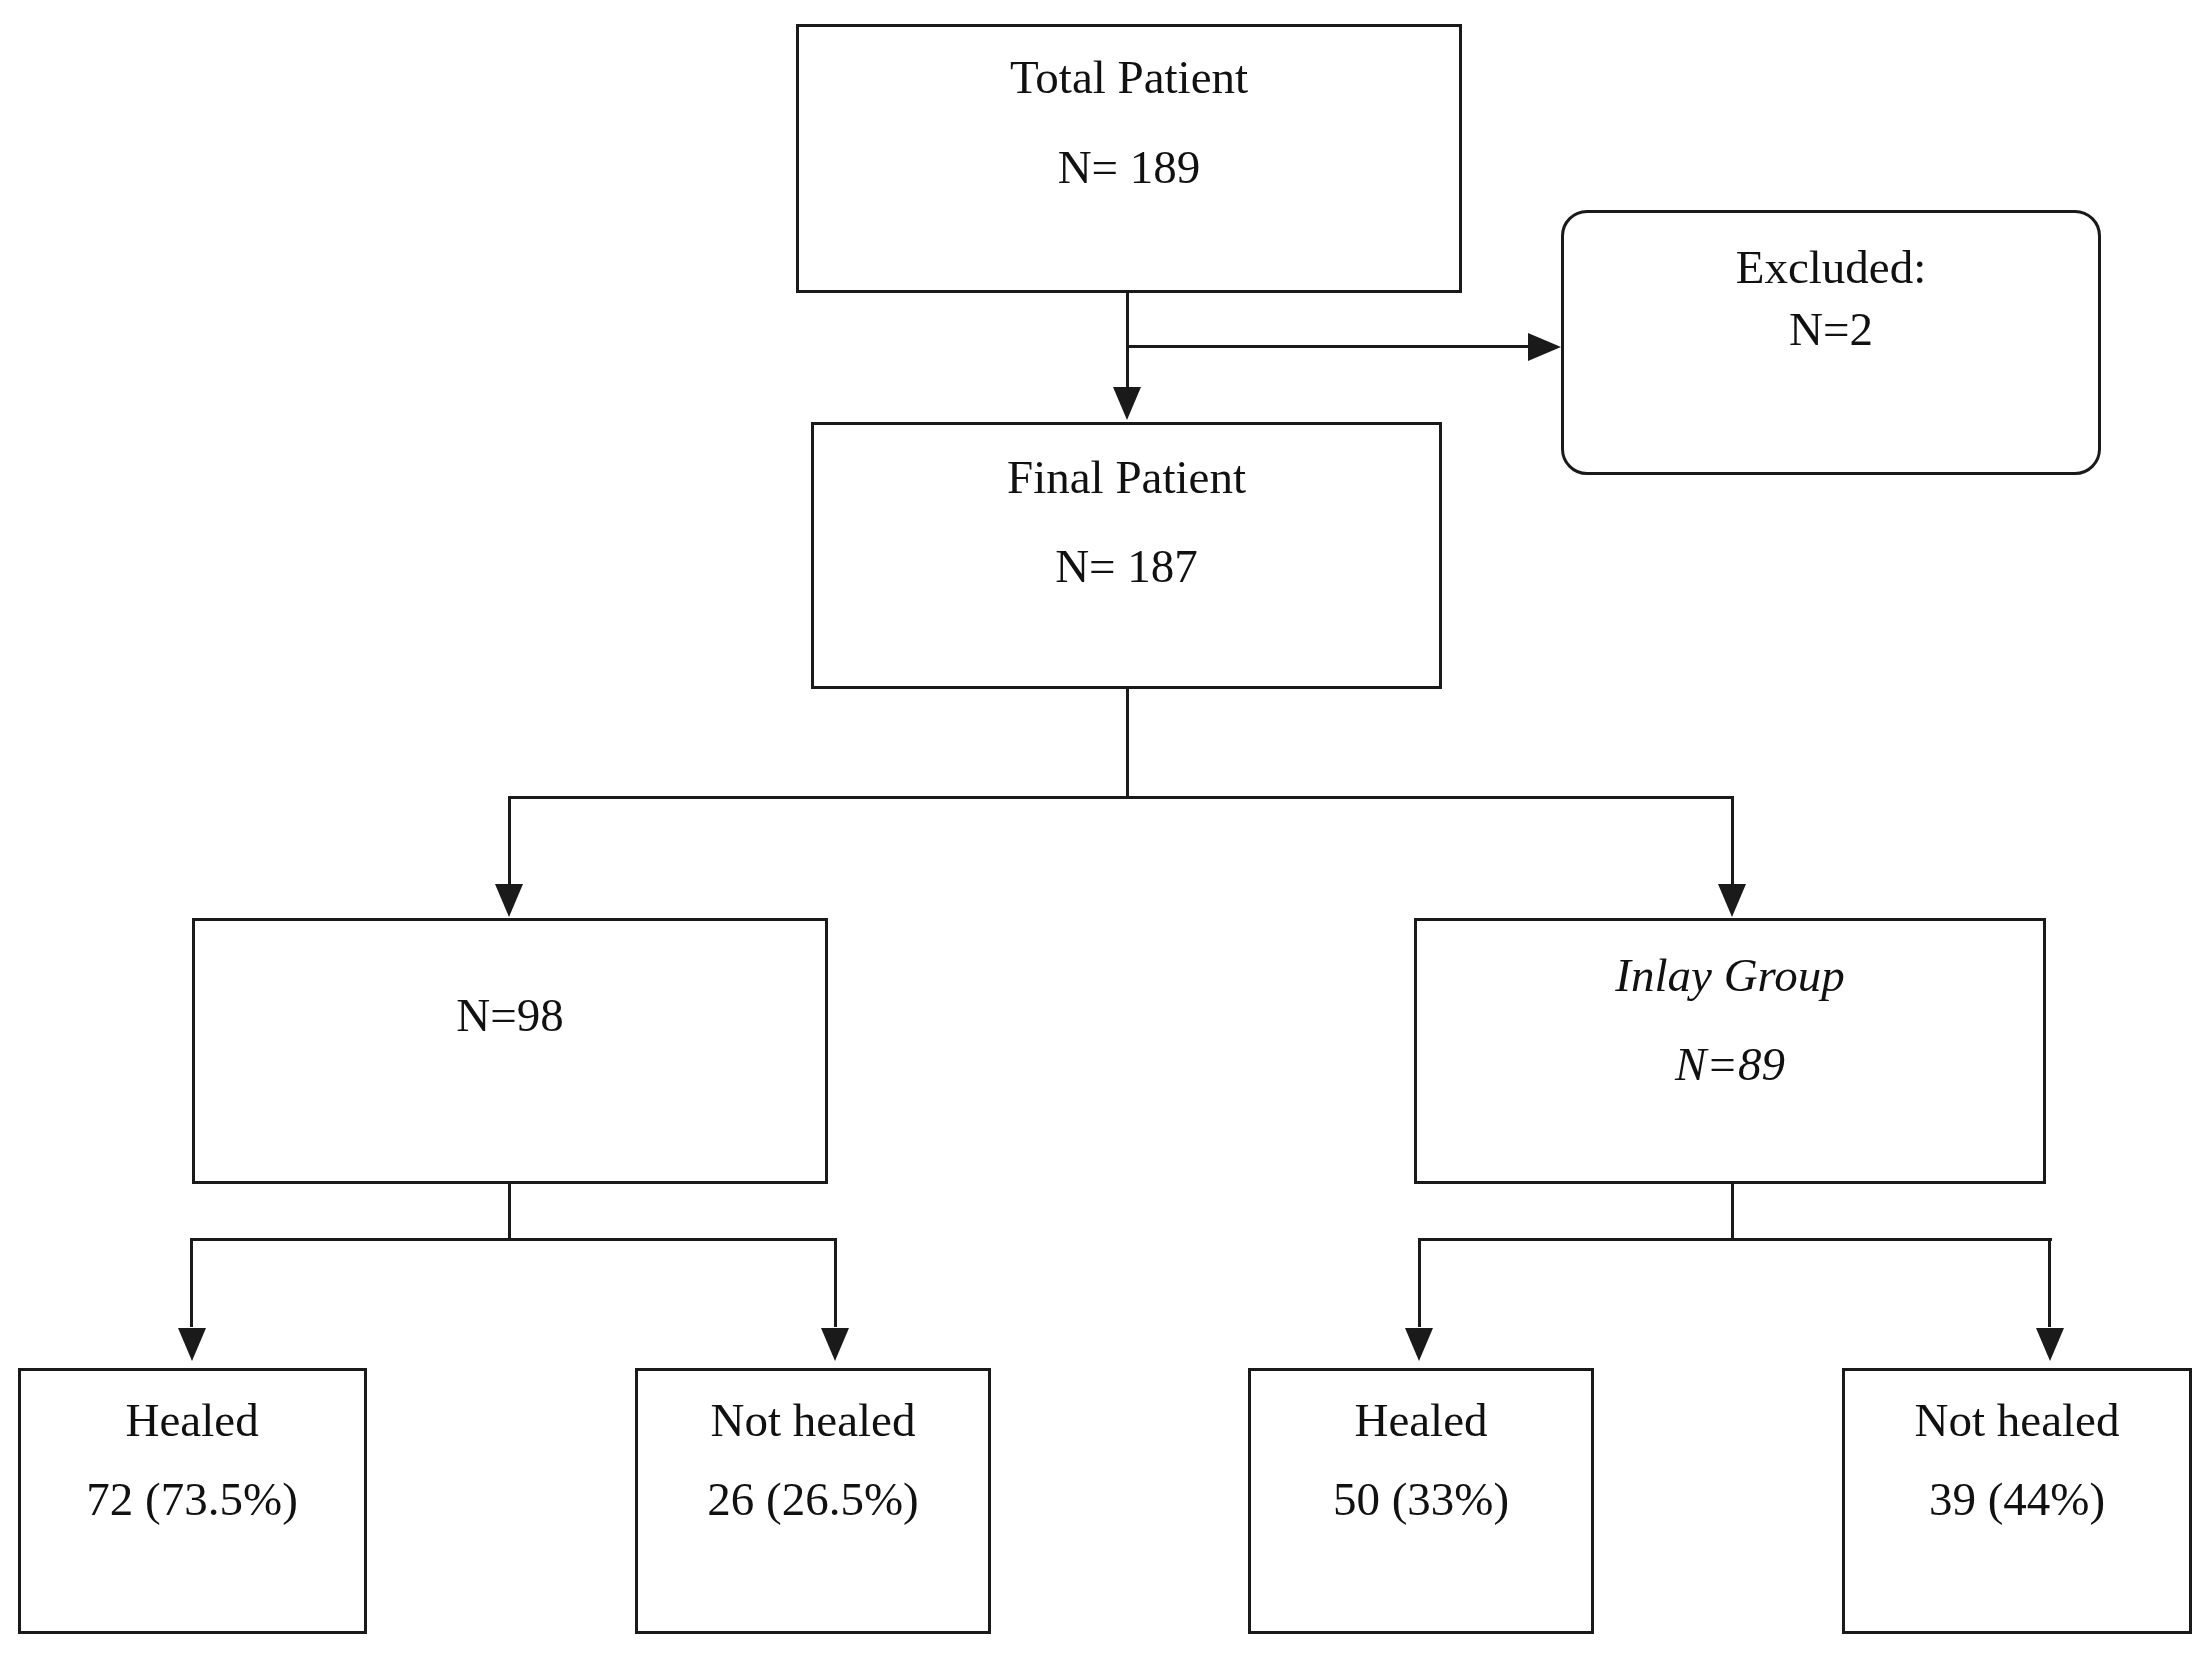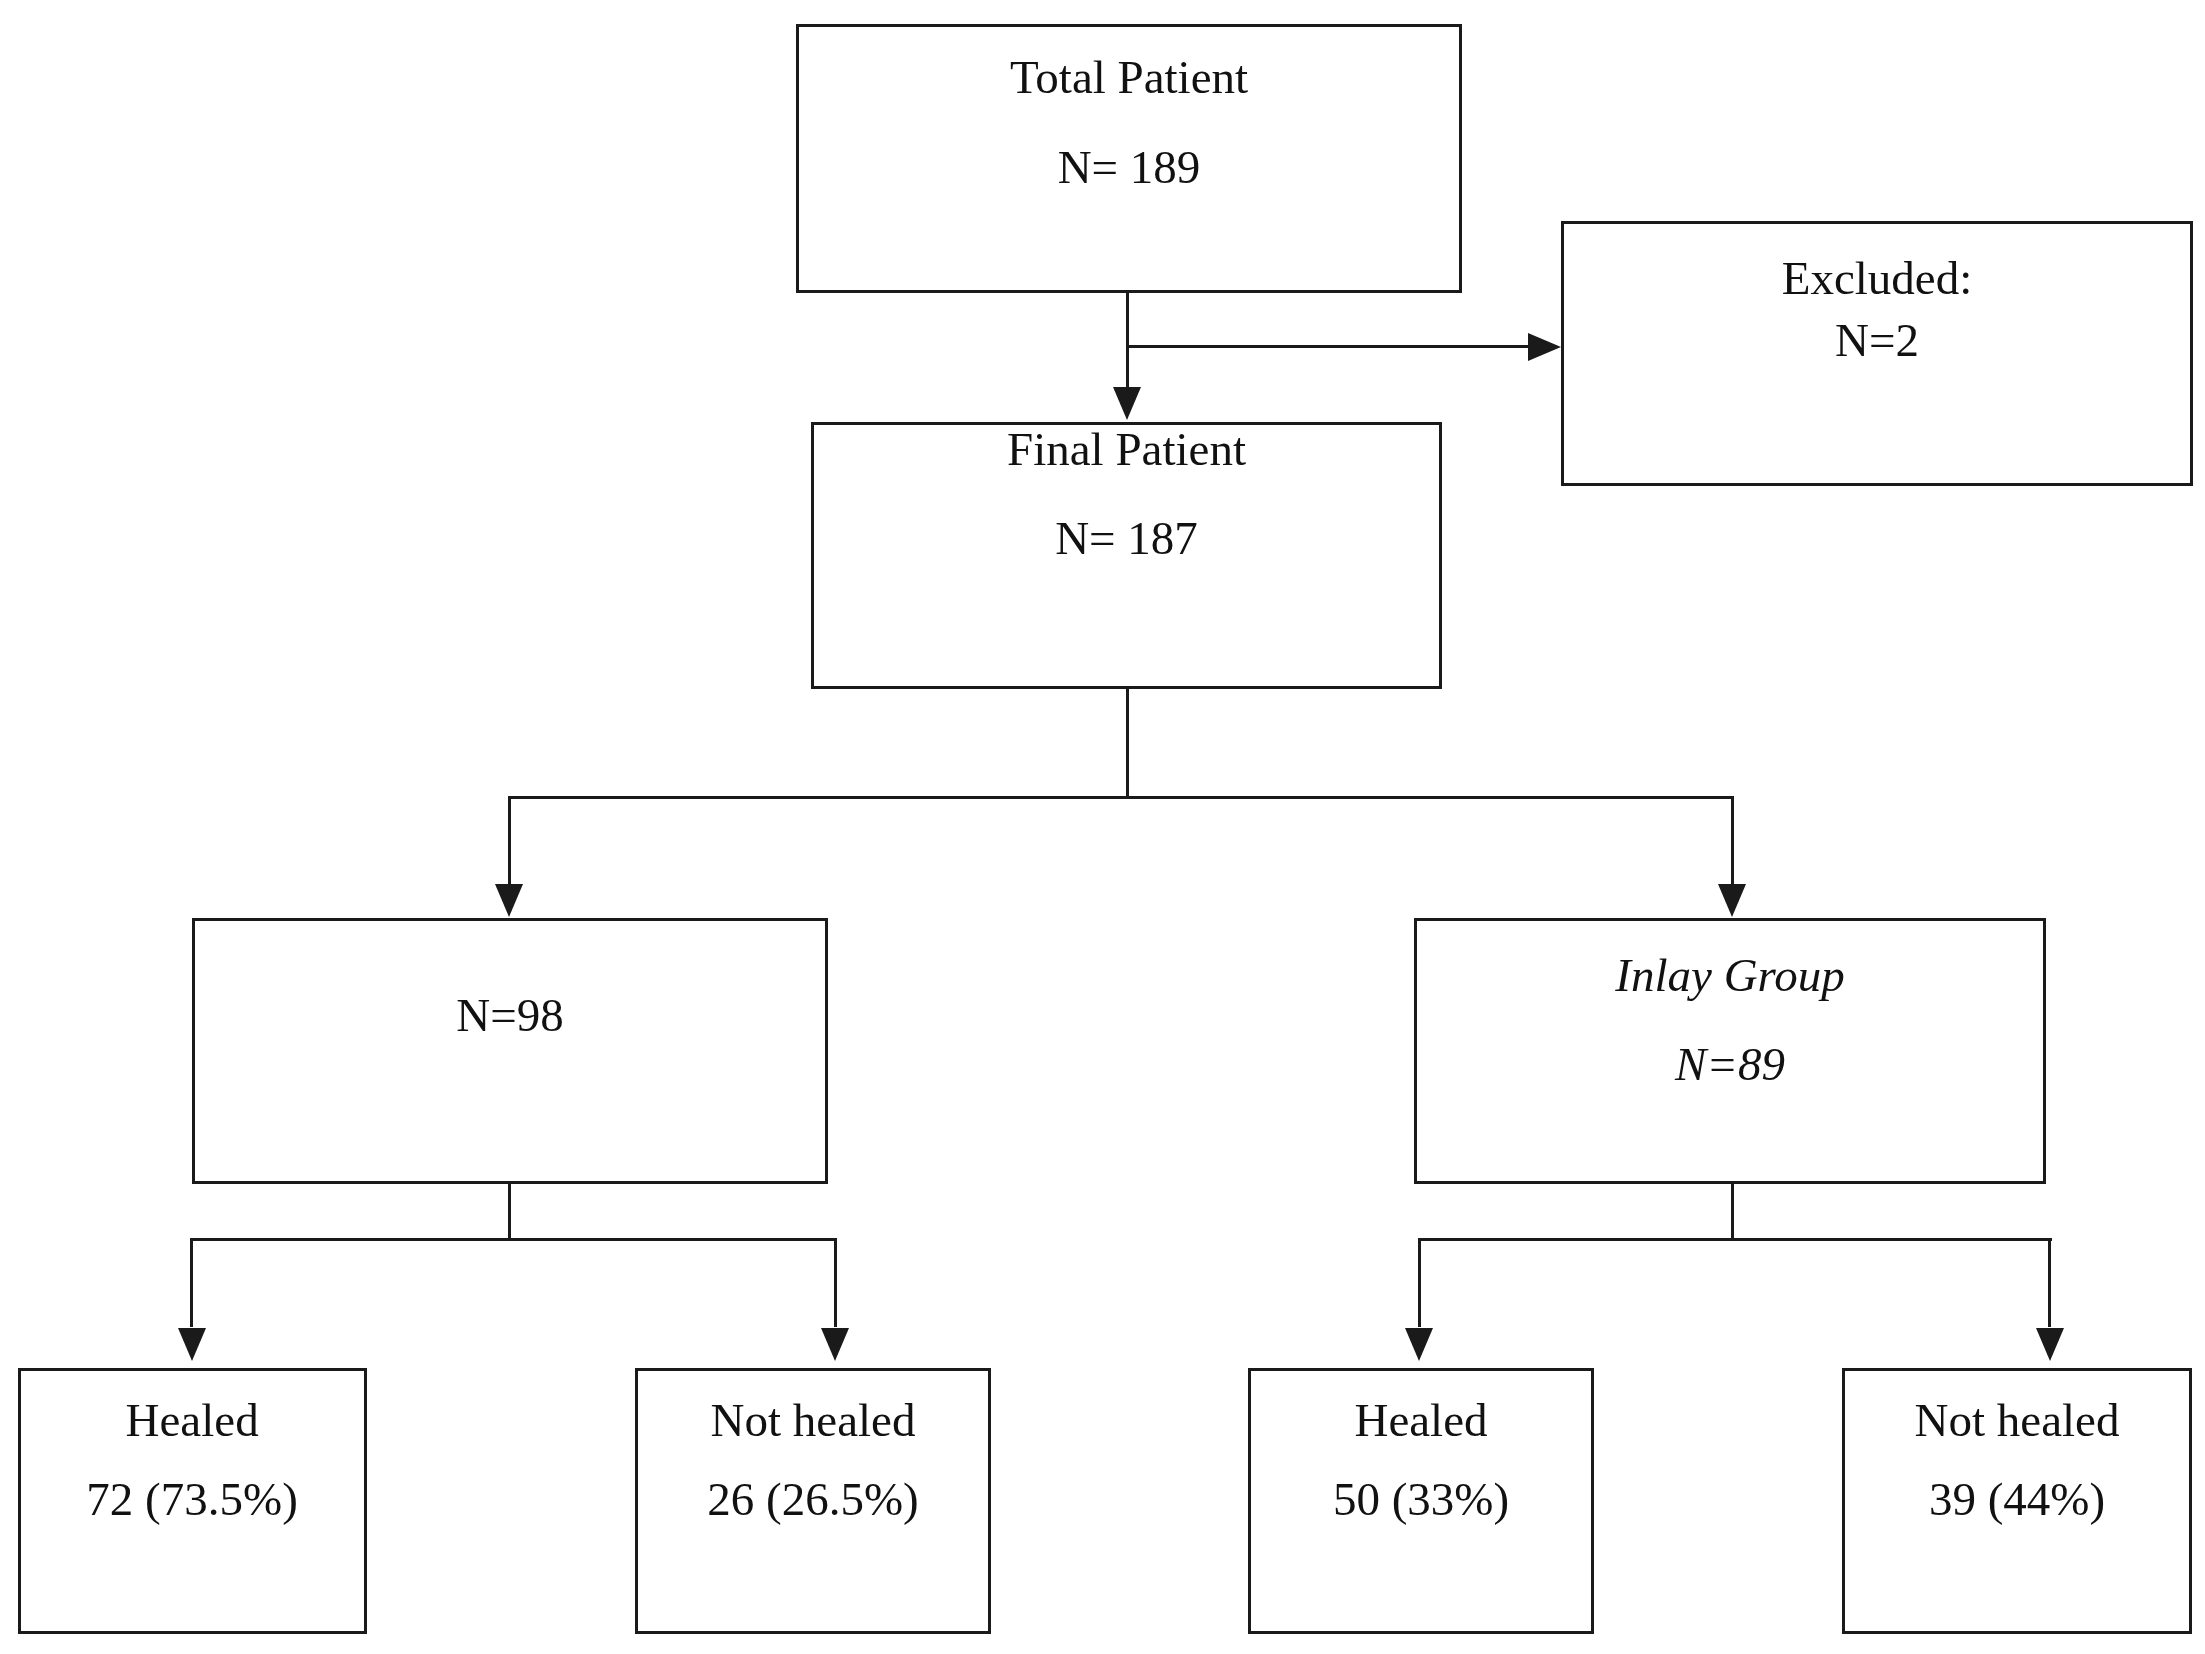--- a/index.html
+++ b/index.html
@@ -27,22 +27,22 @@
     z-index: 3;
   }
   .node .line {
     text-align: center;
     width: 100%;
     line-height: 1.05;
     white-space: nowrap;
   }
   
   #node-total-patient   { left:796px; top:24px;   width:666px; height:269px; padding-top:26.4px; }
-  #node-excluded        { left:1561px; top:221px;  width:632px; height:265px; padding-top:30px; }
-  #node-final-patient   { left:811px; top:422px;  width:631px; height:267px; }
+  #node-excluded        { left:1561px; top:210px;  width:540px; height:265px; padding-top:30px;border-radius:26px; }
+  #node-final-patient   { left:811px; top:422px;  width:631px; height:267px; padding-top:28px; }
   #node-onlay-group     { left:192px;  top:918px; width:636px; height:266px; padding-top:30px; }
   #node-inlay-group     { left:1414px; top:918px; width:632px; height:266px; padding-top:30px;font-style:italic; }
   #node-onlay-healed    { left:17.6px;   top:1368px; width:349px;  height:266px; padding-top:25px; }
   #node-onlay-nothealed { left:635px; top:1368px; width:356px;  height:266px; padding-top:25px; }
   #node-inlay-healed    { left:1248px; top:1368px; width:346px;  height:266px; padding-top:25px; }
   #node-inlay-nothealed { left:1842px; top:1368px; width:350px;  height:266px; padding-top:25px; }
 
   .t-big  { font-size: 47px; }
   .t-gap-big   { height: 40px; }
   .t-gap-small { height: 30px; }

